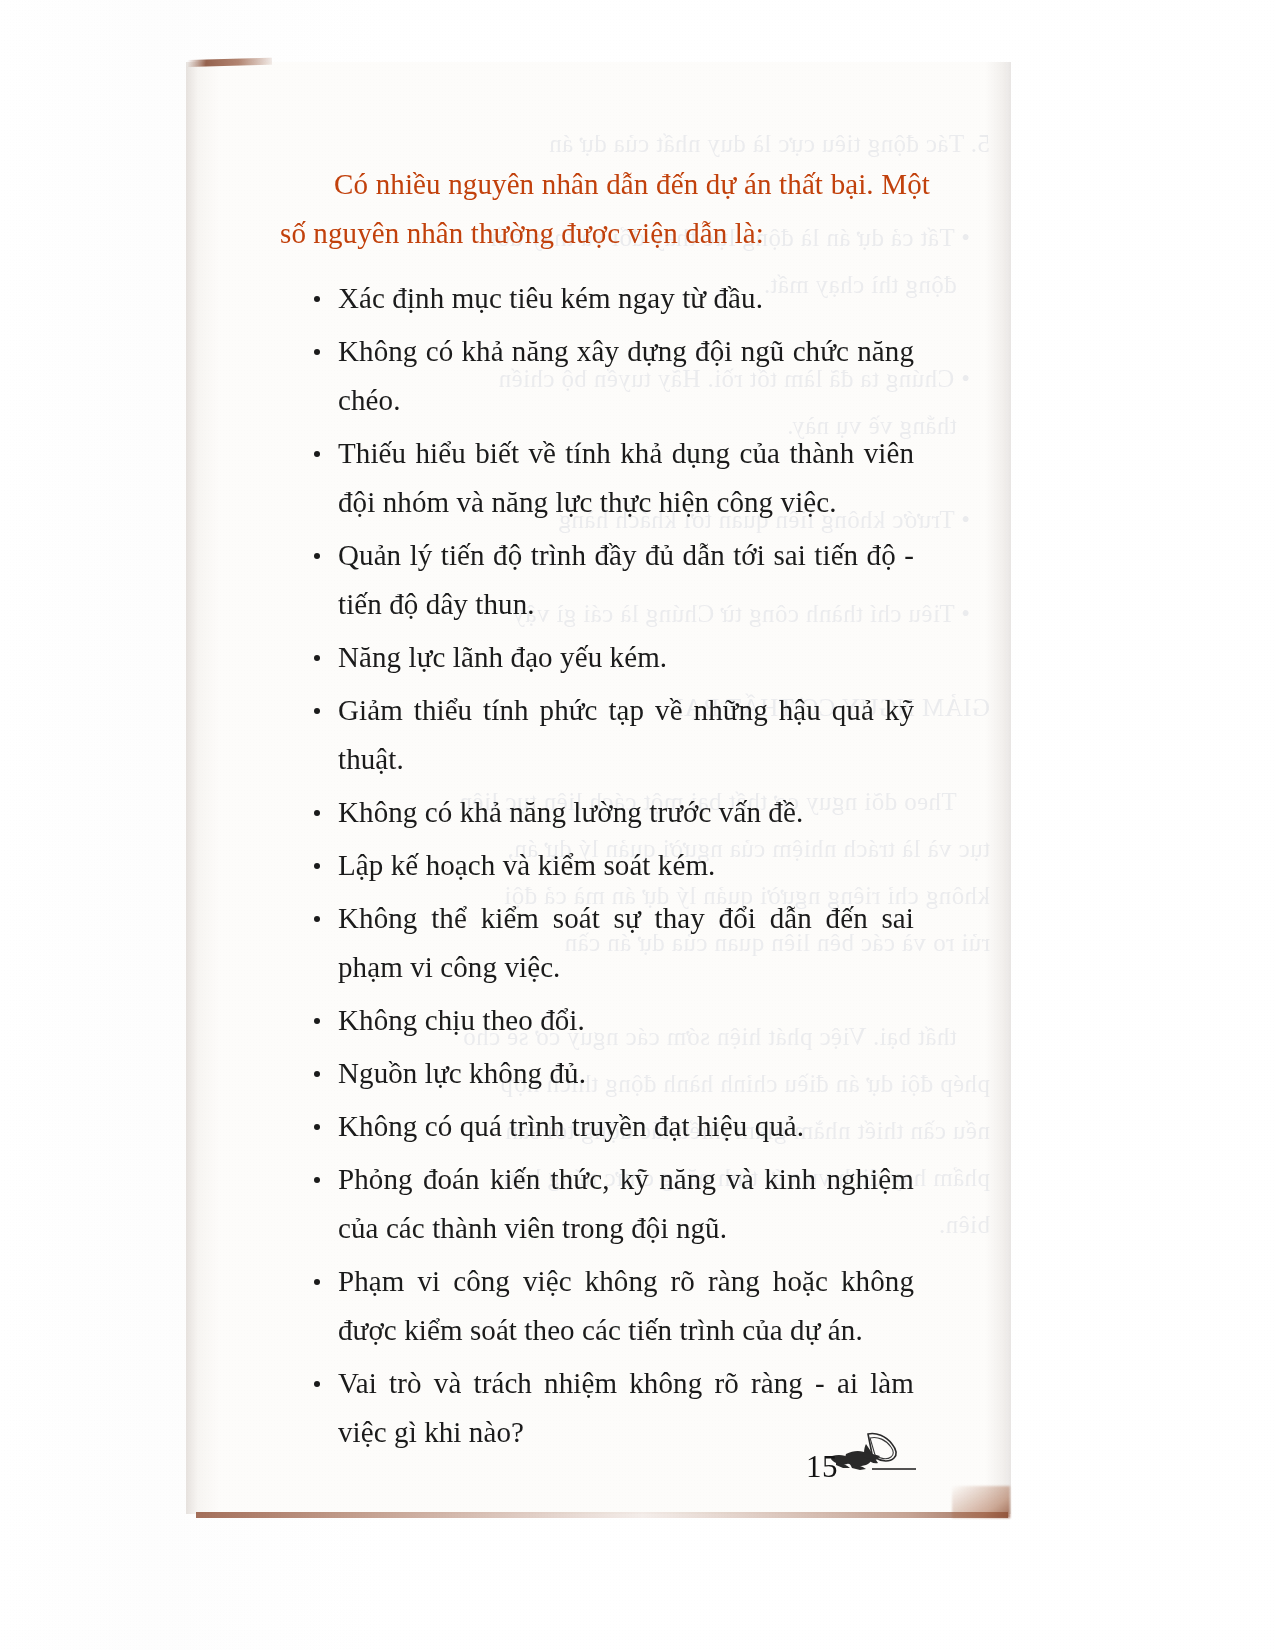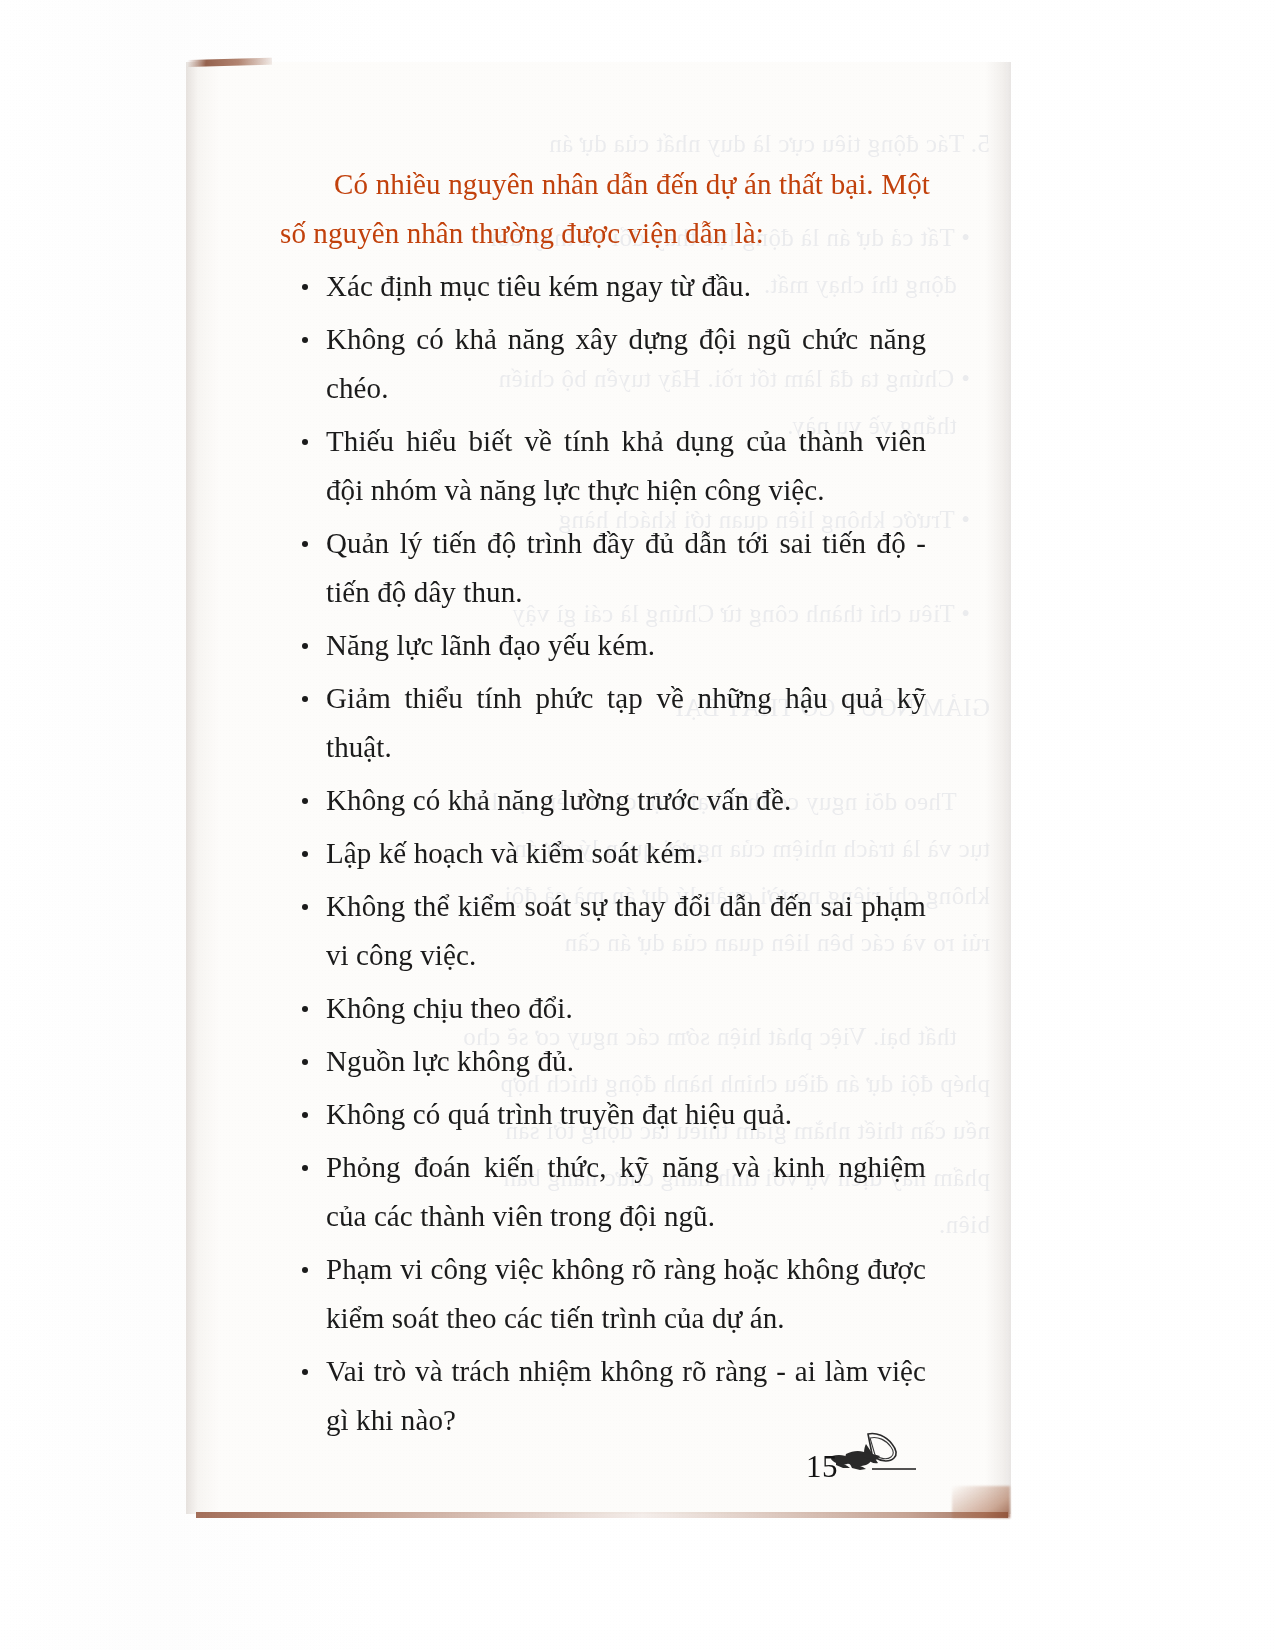--- a/index.html
+++ b/index.html
@@ -145,21 +145,21 @@
     line-height: 49px;
     color: #c2410c;
     text-indent: 54px;
     text-align: justify;
     margin: 0 0 4px 0;
     letter-spacing: 0.1px;
   }
 
   ul.bullet-list {
     list-style: none;
-    margin: 4px;
+    margin: 16px;
     padding: 0;
   }
 
   ul.bullet-list > li {
     position: relative;
     font-size: 29px;
     line-height: 49px;
     color: #1b1b1b;
     padding-left: 42px;
     margin: 0 0 4px 0;

